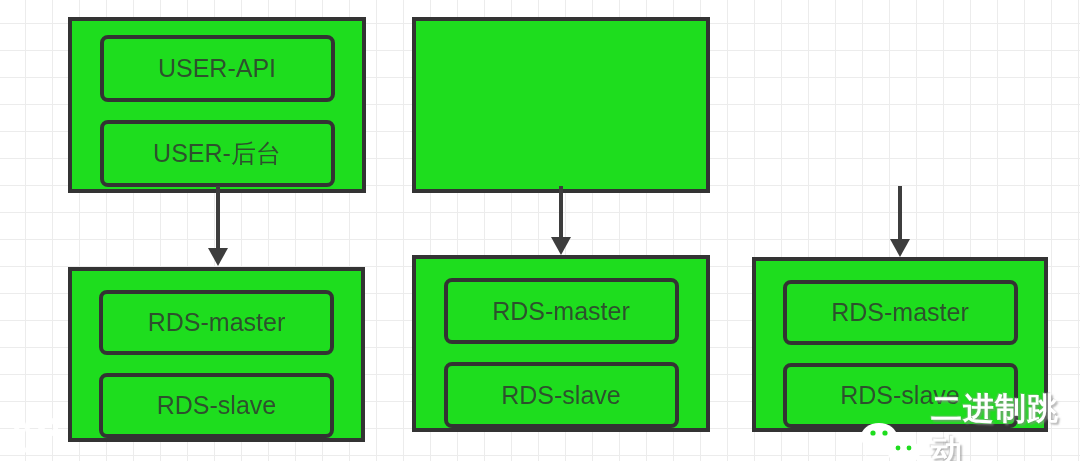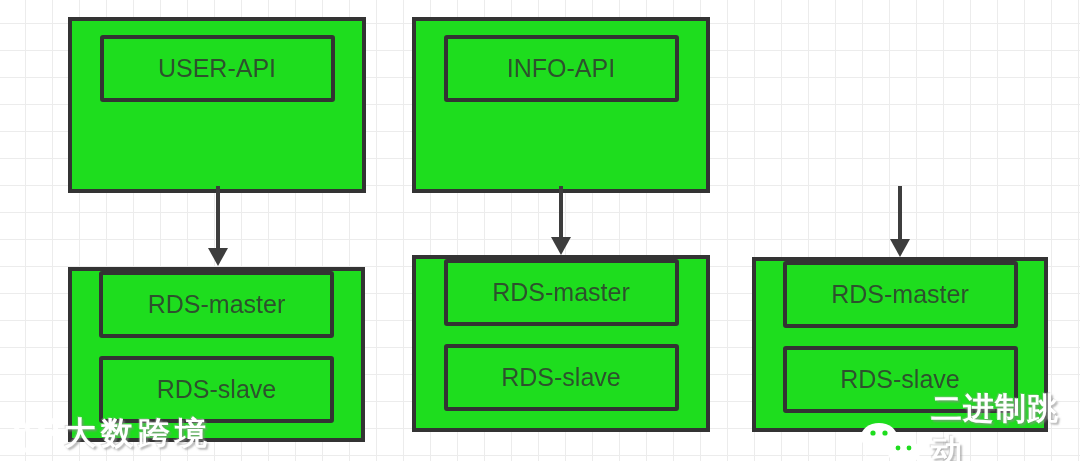--- a/index.html
+++ b/index.html
@@ -12,24 +12,24 @@
       linear-gradient(to bottom,#ececec 1px,transparent 1px);
     background-size:27px 27px;
     background-position:-2px -4px;
   }
   .group{
     position:absolute;background:#1edd1e;border:4px solid #333333;
     box-sizing:border-box;display:flex;flex-direction:column;
     align-items:center;gap:18px;
   }
   .group.svc{padding-top:14px;}
-  .group.db{padding-top:0;}
+  .group.db{padding-top:19px;}
   .node{
     width:235px;height:67px;background:#1edd1e;border:4px solid #333333;
-    border-radius:3px;box-sizing:border-box;display:flex;align-items:center;
+    border-radius:8px;box-sizing:border-box;display:flex;align-items:center;
     justify-content:center;font-size:25px;color:#2d512d;white-space:nowrap;
   }
   .arrow-line{position:absolute;width:4px;background:#3d3d3d;}
   .arrow-head{
     position:absolute;width:0;height:0;
     border-left:10px solid transparent;border-right:10px solid transparent;
     border-top:18px solid #3d3d3d;
   }
   
   #g-user-svc {left:68px; top:17px; width:298px; height:176px;}
@@ -56,36 +56,36 @@
 </style>
 </head>
 <body>
 
 <div class="canvas">
 
   <div class="group svc" id="g-user-svc">
     <div class="node">
       <span>USER-API</span>
     </div>
+    <div class="node">
+      <span>USER-后台</span>
+    </div>
   </div>
   <div class="arrow-line" id="a-user-line"></div>
   <div class="arrow-head" id="a-user-head"></div>
   <div class="group db" id="g-user-db">
     <div class="node">
       <span>RDS-master</span>
     </div>
     <div class="node">
       <span>RDS-slave</span>
     </div>
   </div>
 
   <div class="group svc" id="g-info-svc">
-    <div class="node">
-      <span>INFO-API</span>
-    </div>
   </div>
   <div class="arrow-line" id="a-info-line"></div>
   <div class="arrow-head" id="a-info-head"></div>
   <div class="group db" id="g-info-db">
     <div class="node">
       <span>RDS-master</span>
     </div>
     <div class="node">
       <span>RDS-slave</span>
     </div>
@@ -105,21 +105,20 @@
   <div class="wm" id="wm-left">
     <span>
       <svg width="52" height="44" viewBox="0 0 52 44">
         <g fill="none" stroke="#ffffff" stroke-width="5" stroke-linecap="round" opacity="0.95">
           <path d="M12 10 Q8 26 12 36 Q14 40 19 38"></path>
           <circle cx="28" cy="15" r="7"></circle>
           <circle cx="43" cy="15" r="7"></circle>
         </g>
       </svg>
     </span>
-    <span>大数跨境</span>
   </div>
 
   <div class="wm" id="wm-right">
     <span>
       <svg width="68" height="52" viewBox="0 0 68 52">
         <g fill="#ffffff">
           <ellipse cx="21" cy="17" rx="18" ry="14"></ellipse>
           <path d="M10 28 L7 36 L17 30 Z"></path>
           <ellipse cx="46" cy="32" rx="16" ry="13"></ellipse>
           <path d="M40 43 L37 50 L48 44 Z"></path>

